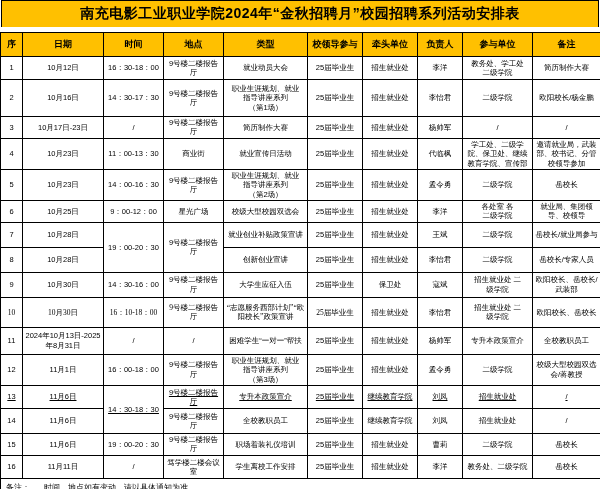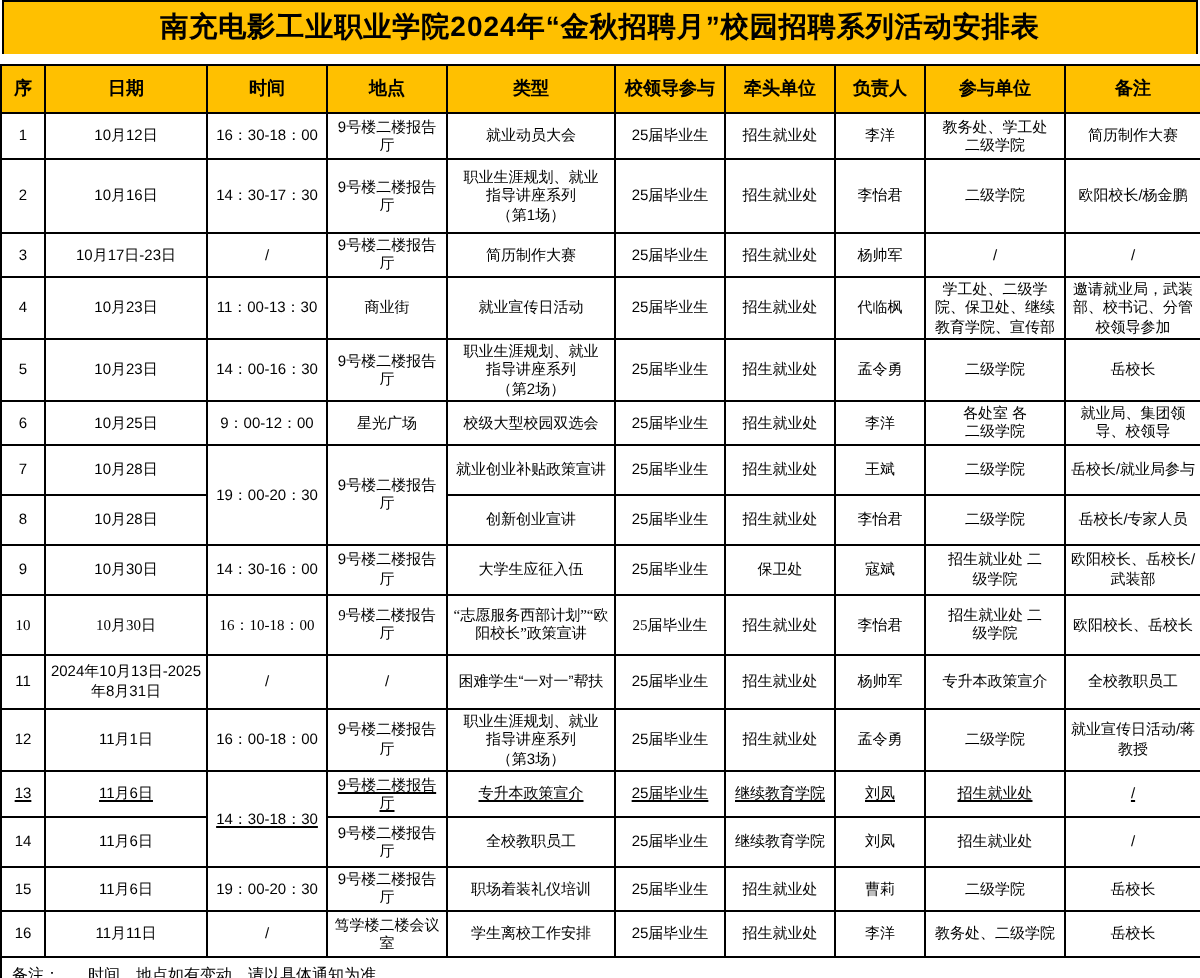--- a/index.html
+++ b/index.html
@@ -219,21 +219,21 @@
           <td>11月1日</td>
           <td>16：00-18：00</td>
           <td>9号楼二楼报告厅</td>
           <td>职业生涯规划、就业
 指导讲座系列
 （第3场）</td>
           <td>25届毕业生</td>
           <td>招生就业处</td>
           <td>孟令勇</td>
           <td>二级学院</td>
-          <td class="al-left">就业宣传日活动/蒋教授</td>
+          <td class="al-left">校级大型校园双选会/蒋教授</td>
         </tr>
         <tr style="height: 23px; text-decoration: underline;">
           <td>13</td>
           <td>11月6日</td>
           <td rowspan="2">14：30-18：30</td>
           <td>9号楼二楼报告厅</td>
           <td>专升本政策宣介</td>
           <td>25届毕业生</td>
           <td>继续教育学院</td>
           <td>刘凤</td>

